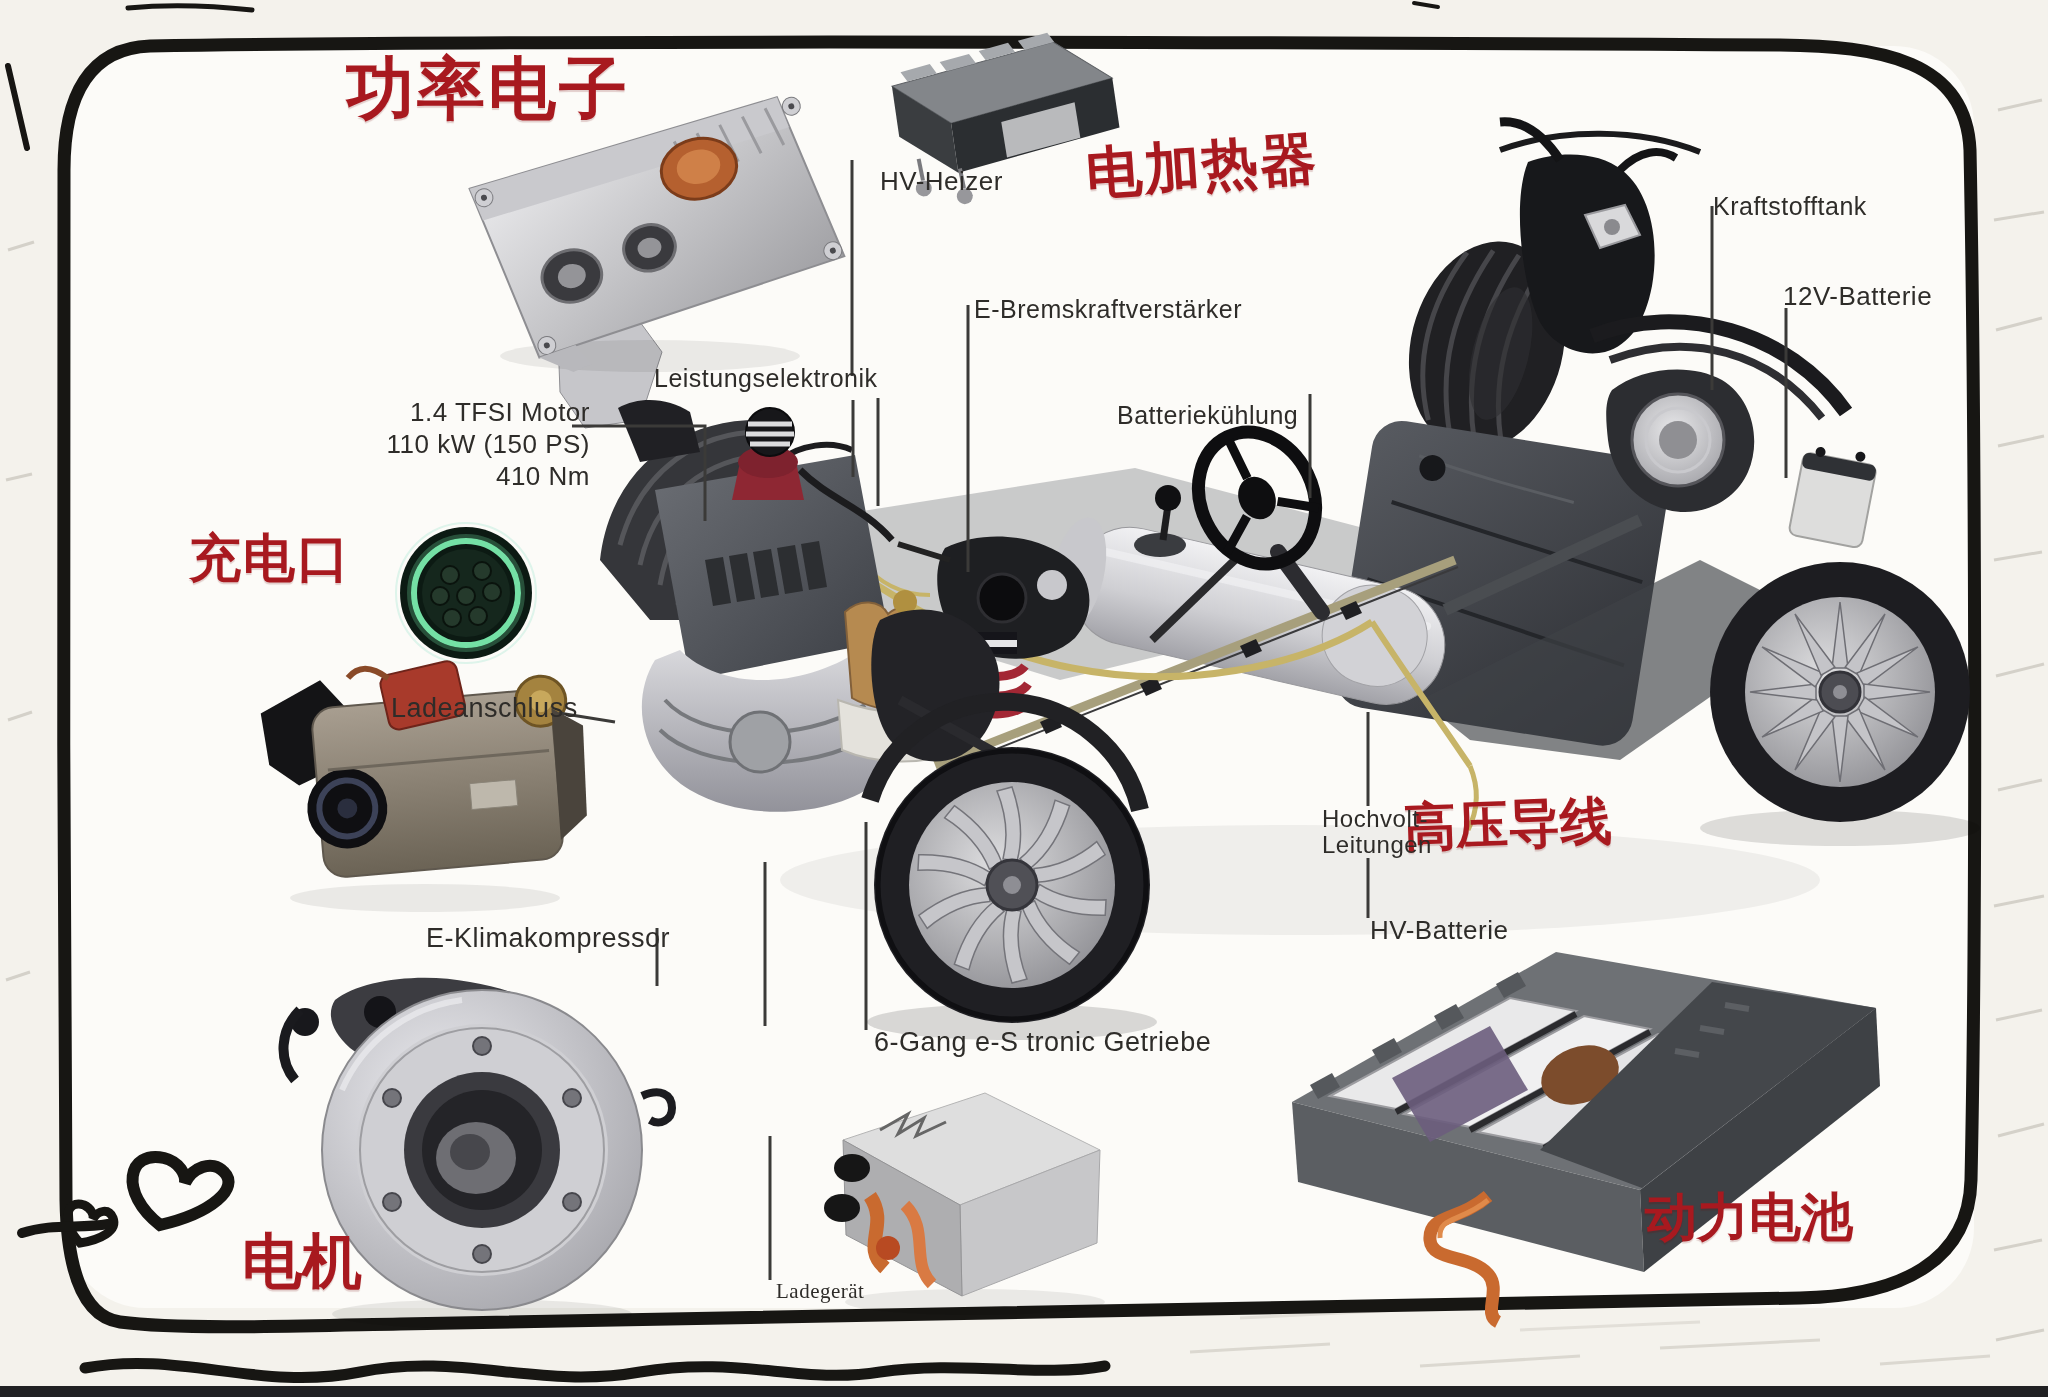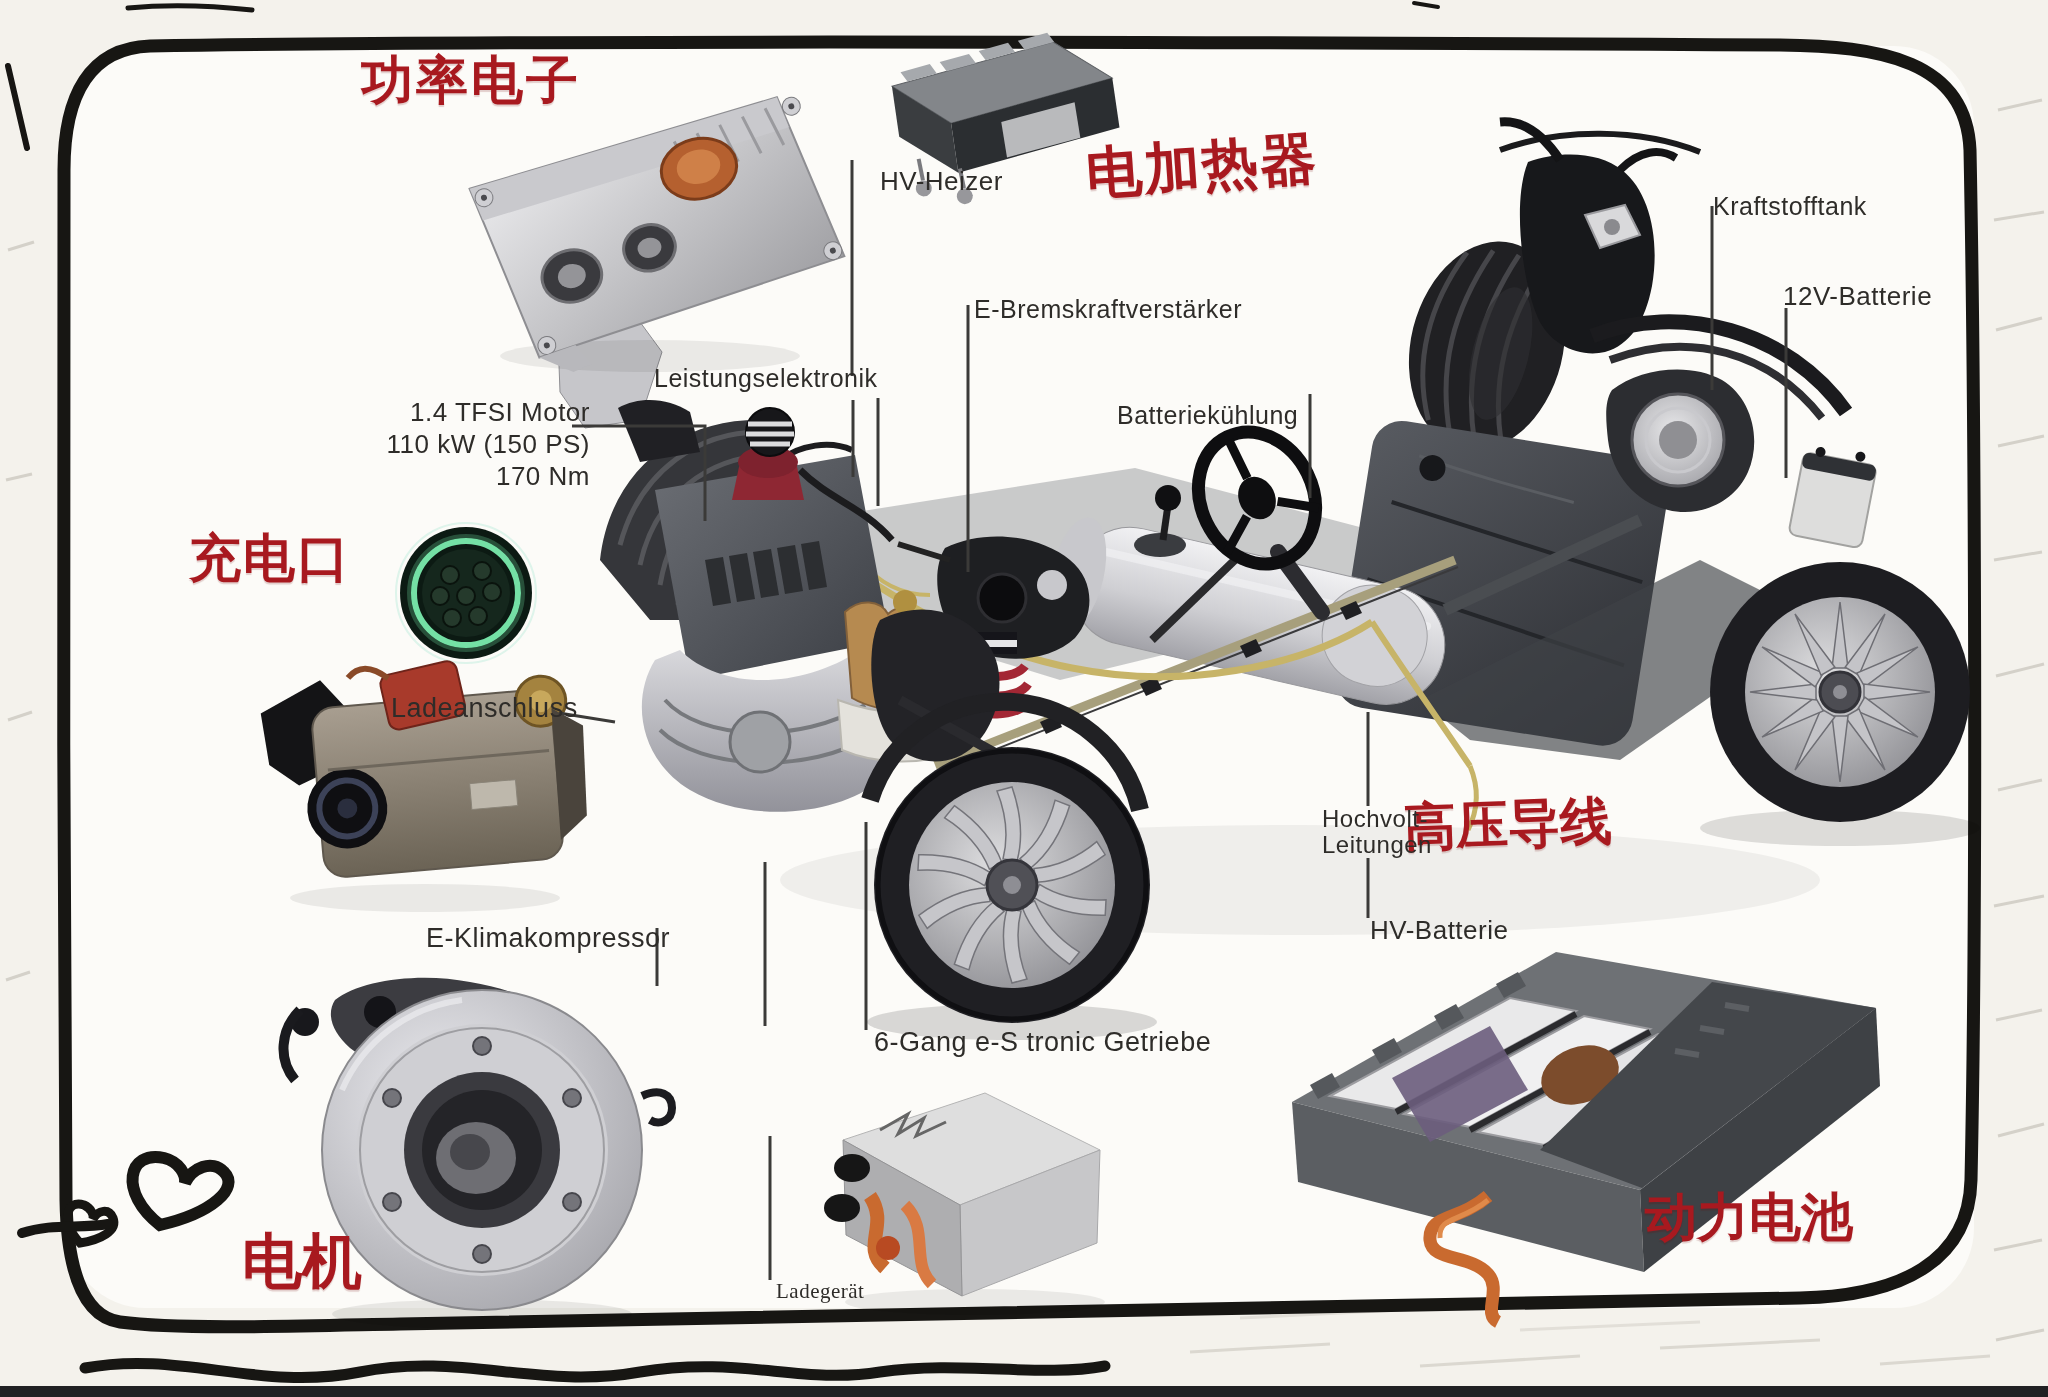--- a/index.html
+++ b/index.html
@@ -11,21 +11,21 @@
   .stage svg{position:absolute;left:0;top:0;}
   .lab-zh{
     position:absolute;font-weight:bold;color:var(--label-red,#a8191f);
     line-height:1;white-space:nowrap;
     text-shadow:0 2px 1px rgba(110,8,8,.18);
   }
   .lab-de{
     position:absolute;color:var(--label-dark,#2e2c29);
     font-size:26px;letter-spacing:.5px;white-space:nowrap;line-height:1.15;
   }
-  #lzh-power{left:346px;top:54px;font-size:52px;letter-spacing:3px;margin-left:15px;}
+  #lzh-power{left:346px;top:54px;font-size:68px;letter-spacing:3px;}
   #lzh-heater{left:1086px;top:138px;font-size:56px;letter-spacing:2px;transform:rotate(-4deg);}
   #lzh-port{left:189px;top:532px;font-size:52px;letter-spacing:2px;}
   #lzh-comp{left:50px;top:846px;font-size:56px;letter-spacing:-2px;}
   #lzh-wires{left:1404px;top:798px;font-size:52px;transform:rotate(-2deg);}
   #lzh-motor{left:242px;top:1232px;font-size:60px;}
   #lzh-batt{left:1645px;top:1191px;font-size:52px;}
   #lde-hvheizer{left:880px;top:167px;}
   #lde-le{left:654px;top:364px;font-size:25px;}
   #lde-engine{left:366px;top:396px;width:224px;text-align:right;line-height:32px;}
   #lde-brems{left:974px;top:295px;font-size:25px;}
@@ -503,21 +503,21 @@
 <div class="lab-zh" id="lzh-port">充电口</div>
 <div class="lab-zh" id="lzh-wires">高压导线</div>
 <div class="lab-zh" id="lzh-motor">电机</div>
 <div class="lab-zh" id="lzh-batt">动力电池</div>
 
 <div class="lab-de" id="lde-hvheizer">HV-Heizer</div>
 <div class="lab-de" id="lde-le">Leistungselektronik</div>
 <div class="lab-de" id="lde-engine">
   <div>1.4 TFSI Motor</div>
   <div>110 kW (150 PS)</div>
-  <div>170 Nm</div>
+  <div>410 Nm</div>
 </div>
 <div class="lab-de" id="lde-brems">E-Bremskraftverstärker</div>
 <div class="lab-de" id="lde-battk">Batteriekühlung</div>
 <div class="lab-de" id="lde-kraft">Kraftstofftank</div>
 <div class="lab-de" id="lde-12v">12V-Batterie</div>
 <div class="lab-de" id="lde-ladean">Ladeanschluss</div>
 <div class="lab-de" id="lde-klima">E-Klimakompressor</div>
 <div class="lab-de" id="lde-hochvolt">
   <div>Hochvolt-</div>
   <div>Leitungen</div>

